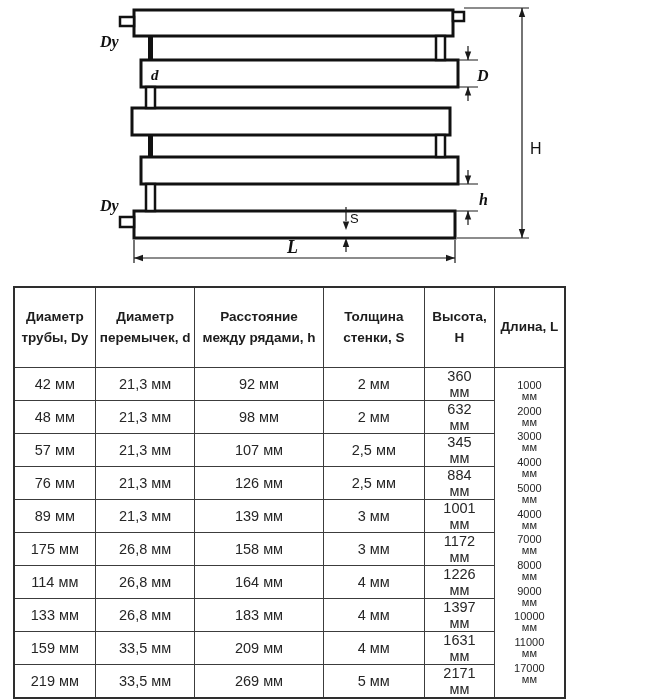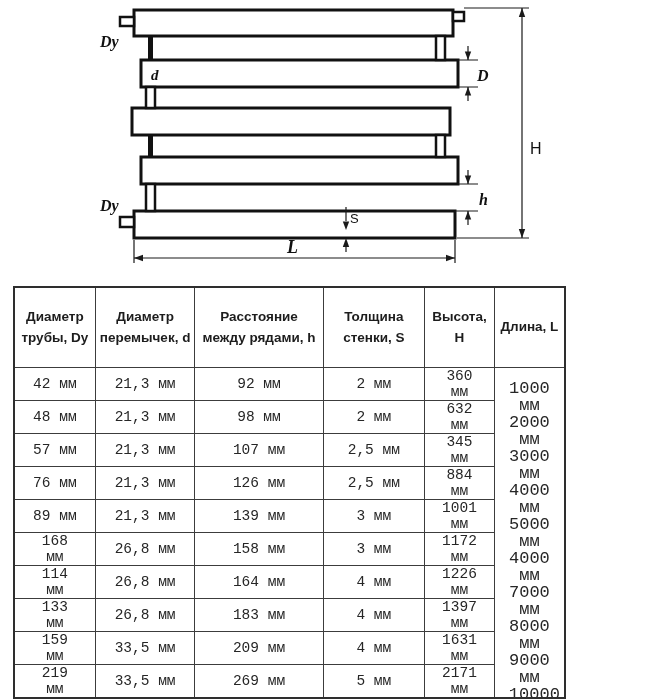--- a/index.html
+++ b/index.html
@@ -23,27 +23,27 @@
   .tableWrap { position:absolute; left:13px; top:286px; width:553px; }
   table.spec {
     border-collapse:collapse; width:100%; table-layout:fixed;
     border:2px solid #2e2e2e;
   }
   .spec th, .spec td {
     border:1.5px solid #3c3c3c; text-align:center; vertical-align:middle;
     color:#262626; overflow:hidden;
   }
   .spec th { font-size:13.5px; font-weight:bold; height:75px; padding:2px 3px; line-height:1.5; color:#1d1d1d; }
-  .spec td { font-size:14.5px; height:31px; padding:0 14px;font-family:Liberation Mono, monospace; }
+  .spec td { font-size:14.5px; height:31px; padding:0 14px; }
   .lencell { padding:0; }
   .lenstack {
     display:flex; flex-direction:column; justify-content:space-between;
     height:305px; padding:11px 0; box-sizing:content-box;
   }
-  .lenstack span { line-height:1; font-size:17px; color:#262626; }
+  .lenstack span { line-height:1; font-size:11px; color:#262626; }
 </style>
 </head>
 <body>
 
 <div class="stage">
 
   <svg class="diagram" width="647" height="284" viewBox="0 0 647 284" xmlns="http://www.w3.org/2000/svg">
 
     <g>
       <rect class="tube" x="134" y="10" width="319" height="26"></rect>
@@ -174,21 +174,21 @@
           <td>884 мм</td>
         </tr>
         <tr>
           <td>89 мм</td>
           <td>21,3 мм</td>
           <td>139 мм</td>
           <td>3 мм</td>
           <td>1001 мм</td>
         </tr>
         <tr>
-          <td>168 мм</td>
+          <td>175 мм</td>
           <td>26,8 мм</td>
           <td>158 мм</td>
           <td>3 мм</td>
           <td>1172 мм</td>
         </tr>
         <tr>
           <td>114 мм</td>
           <td>26,8 мм</td>
           <td>164 мм</td>
           <td>4 мм</td>

